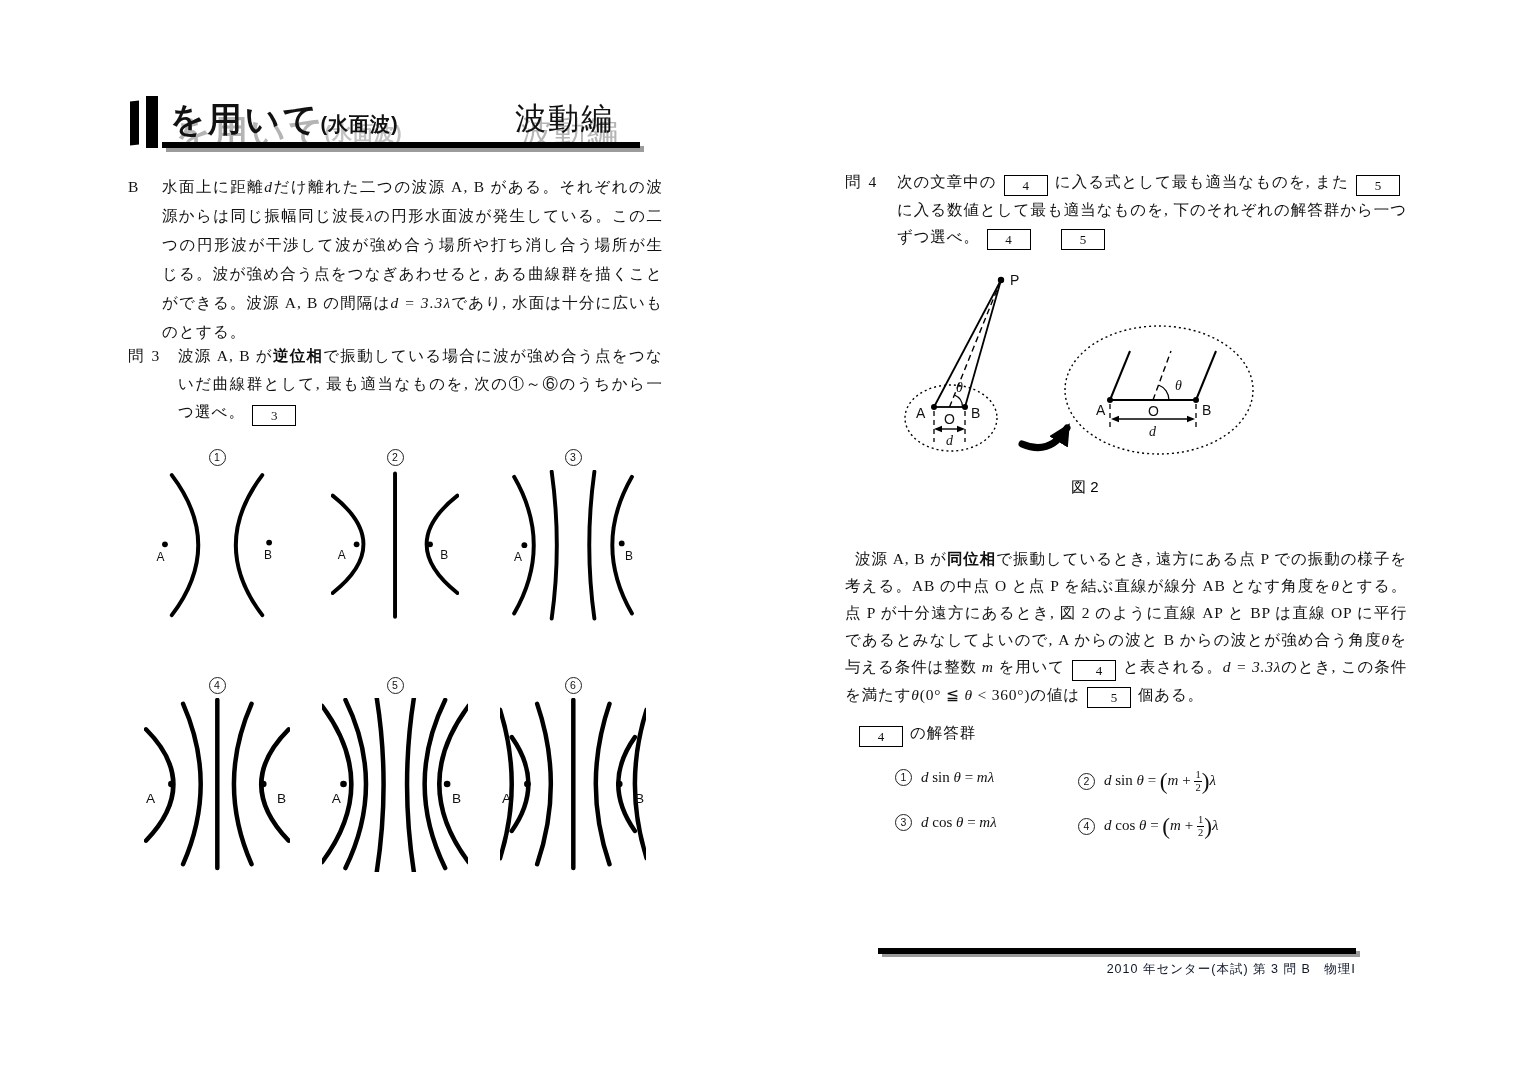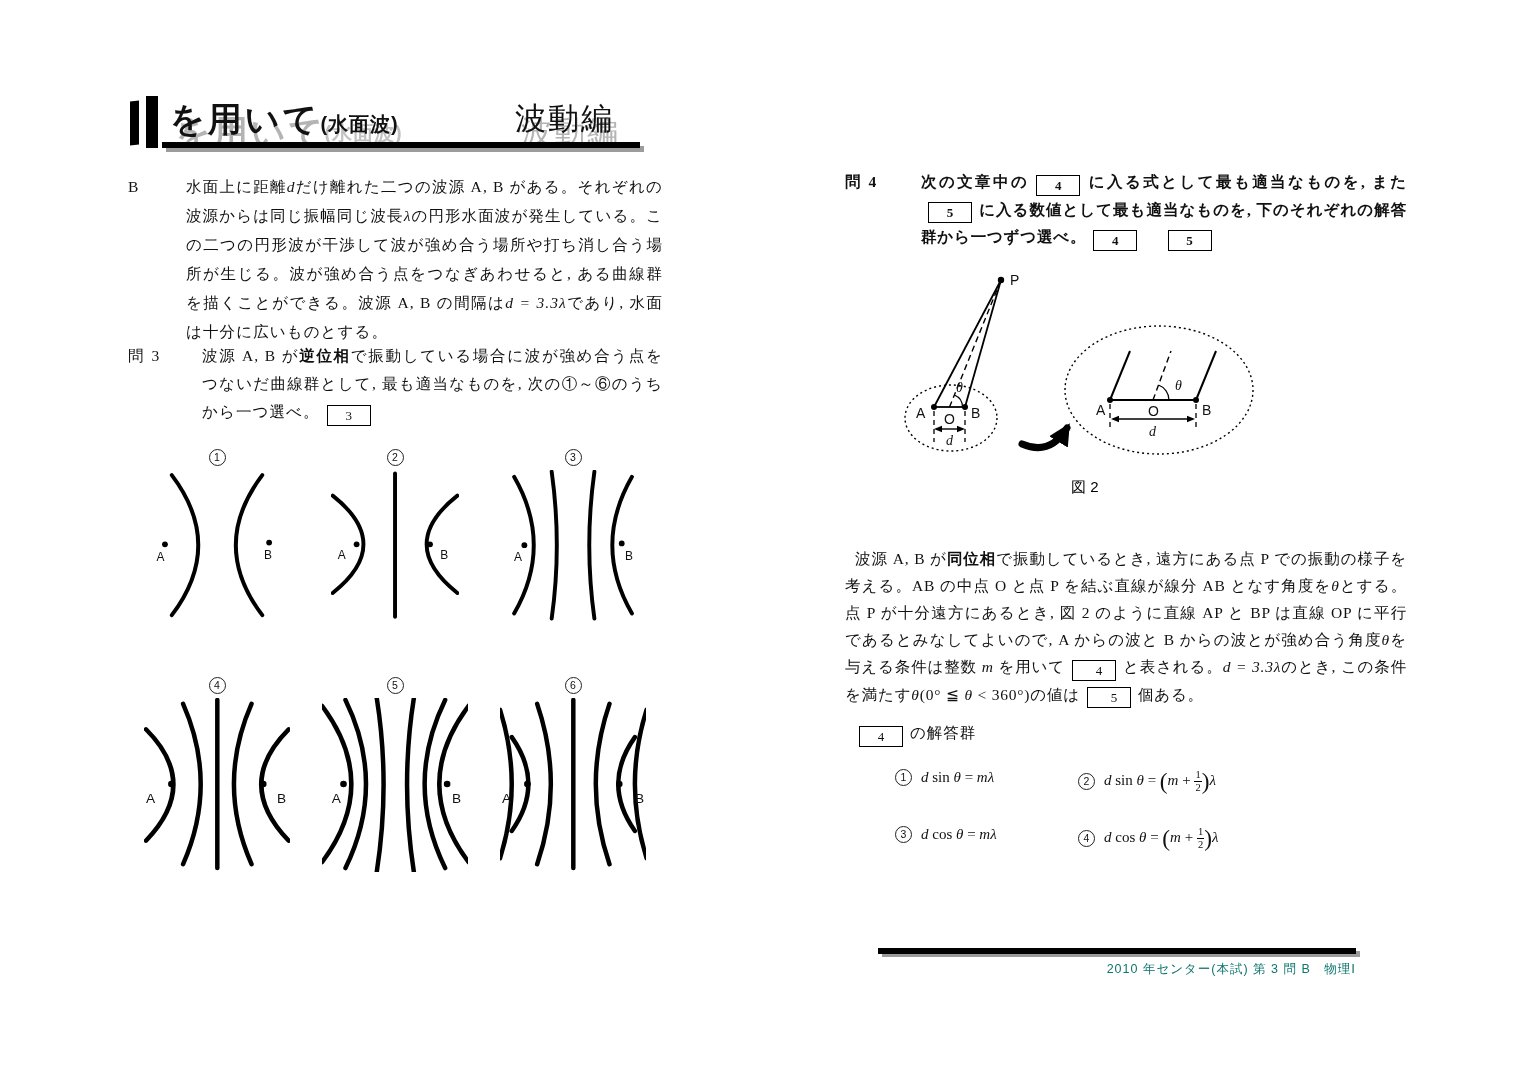--- a/index.html
+++ b/index.html
@@ -19,21 +19,21 @@
          font-size:20px;letter-spacing:1px;text-shadow:4px 9px 0 #c2c2c2;}
   .t-title{position:absolute;left:42px;top:2px;white-space:nowrap;}
   .t-edition{position:absolute;left:387px;top:3px;white-space:nowrap;
              font-family:"Liberation Sans","DejaVu Sans",sans-serif;font-weight:normal;
              font-size:31px;letter-spacing:2px;text-shadow:6px 13px 0 #b4b4b4;}
   .t-rule{position:absolute;left:34px;top:47px;width:478px;height:6px;background:#000;
           box-shadow:4px 4px 0 #9c9c9c;}
   
   .pblock{display:flex;align-items:flex-start;}
   .plabel{flex:none;letter-spacing:2px;font-size:15.5px;}
-  .ptext{flex:auto;text-align:justify;margin-left:24px;}
+  .ptext{flex:auto;text-align:justify;}
   .intro{position:absolute;left:0;top:77px;width:535px;font-size:15.5px;line-height:29px;letter-spacing:1.1px;}
   .intro .plabel{width:34px;}
   .q3{position:absolute;left:0;top:247px;width:535px;font-size:15.5px;line-height:28px;letter-spacing:1.1px;justify-content:center;}
   .q3 .plabel{width:50px;}
   .seg-bold{font-weight:bold;}
   .seg-math{font-style:italic;font-family:"Liberation Serif","DejaVu Serif",serif;}
   .numbox{display:inline-block;min-width:42px;height:19px;line-height:19px;border:1.5px solid #000;
           text-align:center;font-size:13px;margin:0 7px;vertical-align:-0.2em;letter-spacing:0;}
   
   .opt-row{position:absolute;left:0;display:flex;width:535px;}
@@ -42,44 +42,44 @@
   .circ{display:inline-block;width:15px;height:15px;border:1px solid #222;border-radius:50%;
         text-align:center;line-height:15px;font-size:10.5px;
         font-family:"Liberation Sans","DejaVu Sans",sans-serif;vertical-align:0.05em;}
   .opt-cell .circ{margin-bottom:4px;}
   .row1 svg{height:152px;display:block;margin:0 auto;}
   .row2 svg{height:174px;display:block;margin:0 auto;}
   .wave{fill:none;stroke:#000;stroke-width:4.6;stroke-linecap:round;}
   .lblS{font:14px "Liberation Sans","DejaVu Sans",sans-serif;fill:#111;}
   .lblM{font:italic 14px "Liberation Serif","DejaVu Serif",serif;fill:#111;}
   
-  .q4{position:absolute;left:0;top:0;width:562px;font-size:15.5px;line-height:27px;letter-spacing:0.8px;font-weight:bold;}
+  .q4{position:absolute;left:0;top:0;width:562px;font-size:15.5px;line-height:27px;letter-spacing:0.8px;}
   .q4 .plabel{width:52px;}
   .fig2{position:absolute;left:13px;top:100px;}
   .para2{position:absolute;left:0;top:377px;width:562px;font-size:15.5px;line-height:27px;
          letter-spacing:0.8px;text-align:justify;text-indent:10px;}
   .group{position:absolute;left:0;width:562px;}
   .g4{top:548px;} .g5{top:698px;}
   .g-head{font-size:15.5px;letter-spacing:1px;margin-top:7px;}
   .g-head .numbox{margin-left:14px;}
-  .g4-opts{display:grid;grid-template-columns:183px auto;row-gap:30px;margin:22px 0 0 50px;}
+  .g4-opts{display:grid;grid-template-columns:183px auto;row-gap:18px;margin:22px 0 0 50px;}
   .g4-opt{font-size:15px;white-space:nowrap;}
   .g4-opt .circ{margin-right:9px;}
   .frac{display:inline-block;text-align:center;font-size:10.5px;line-height:1.1;vertical-align:-0.5em;}
   .frac .fn{display:block;}
   .frac .fd{display:block;border-top:1px solid #000;padding:0 1px;}
   .paren{font-size:1.55em;font-weight:400;vertical-align:-0.18em;}
   .g5-opts{display:flex;margin:14px 0 0 48px;}
   .g5-opt{min-width:41px;margin-right:34px;font-size:15px;white-space:nowrap;}
   .g5-opt .circ{margin-right:7px;}
   
   .footer{position:absolute;left:878px;top:948px;width:478px;}
   .footer-bar{height:6px;background:#000;box-shadow:4px 3px 0 #9a9a9a;}
   .footer-text{margin-top:7px;text-align:right;font-size:12.5px;letter-spacing:1px;
-               font-family:"Liberation Sans","DejaVu Sans",sans-serif;color:#0f766e;}
+               font-family:"Liberation Sans","DejaVu Sans",sans-serif;color:#0f172a;}
 </style>
 </head>
 <body>
 
 <div class="col-left">
 
   <div class="title-block">
     <span class="bar bar1"></span>
     <span class="bar bar2"></span>
     <div class="t-title">

